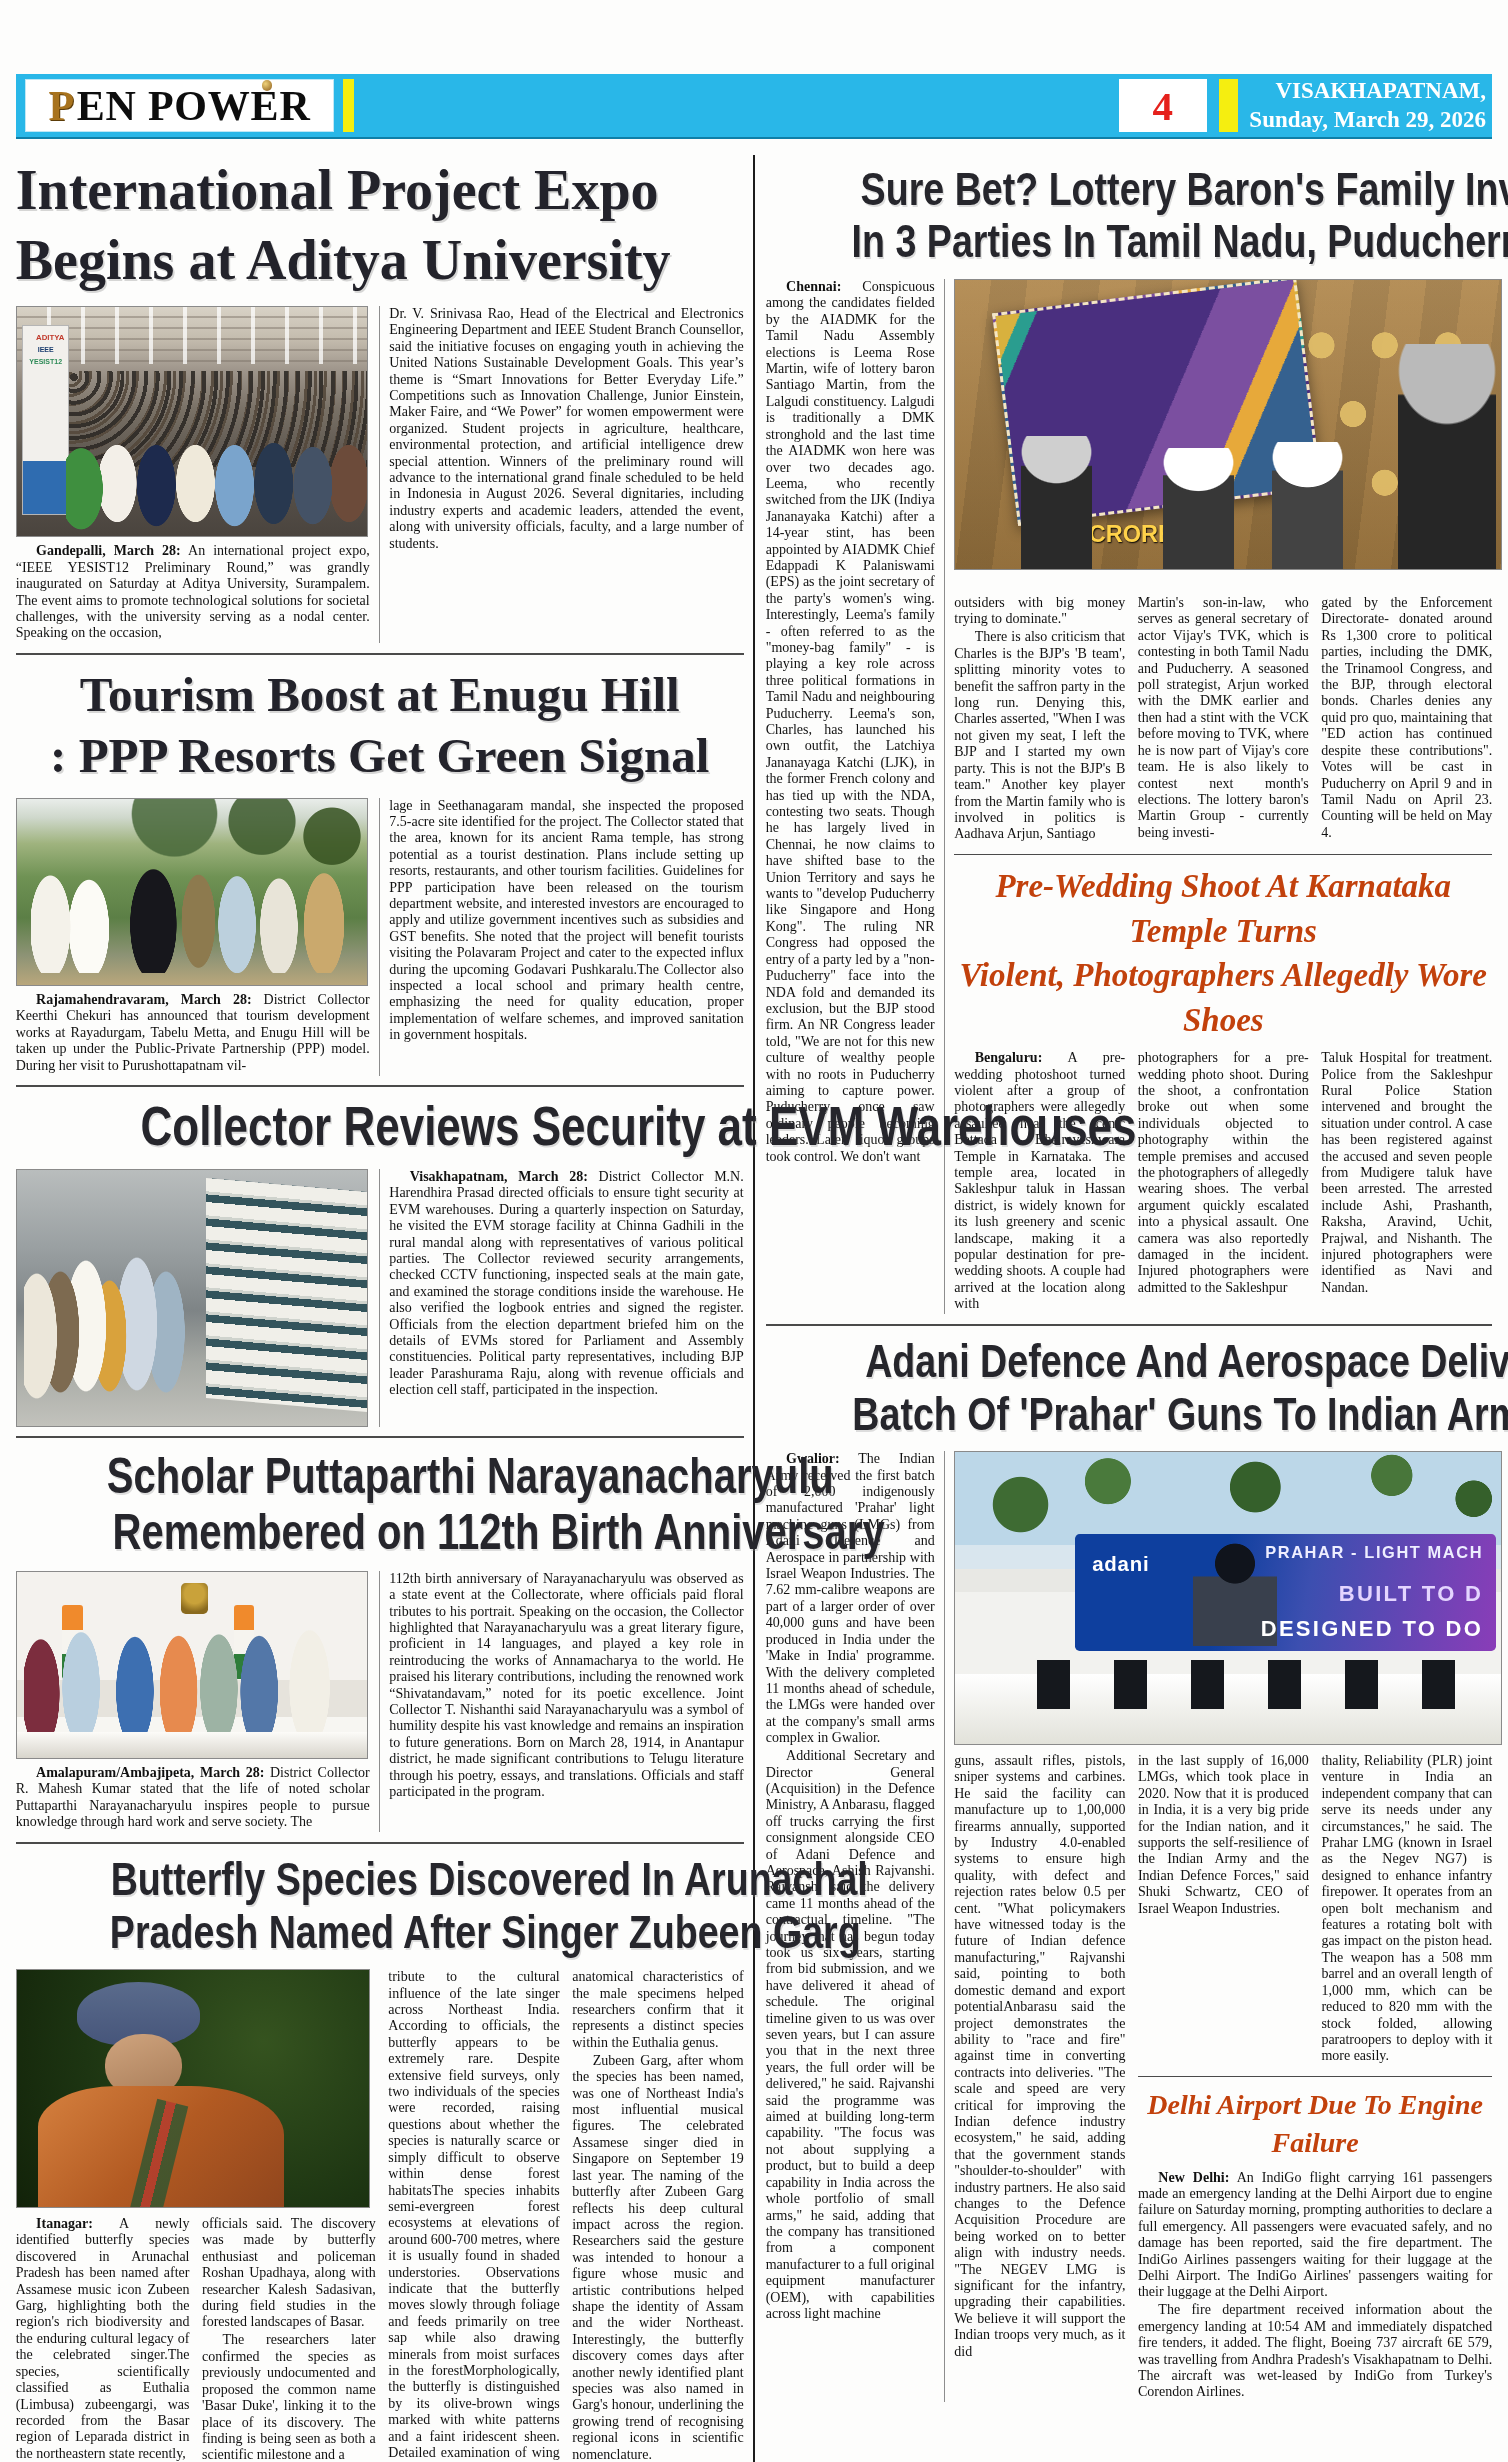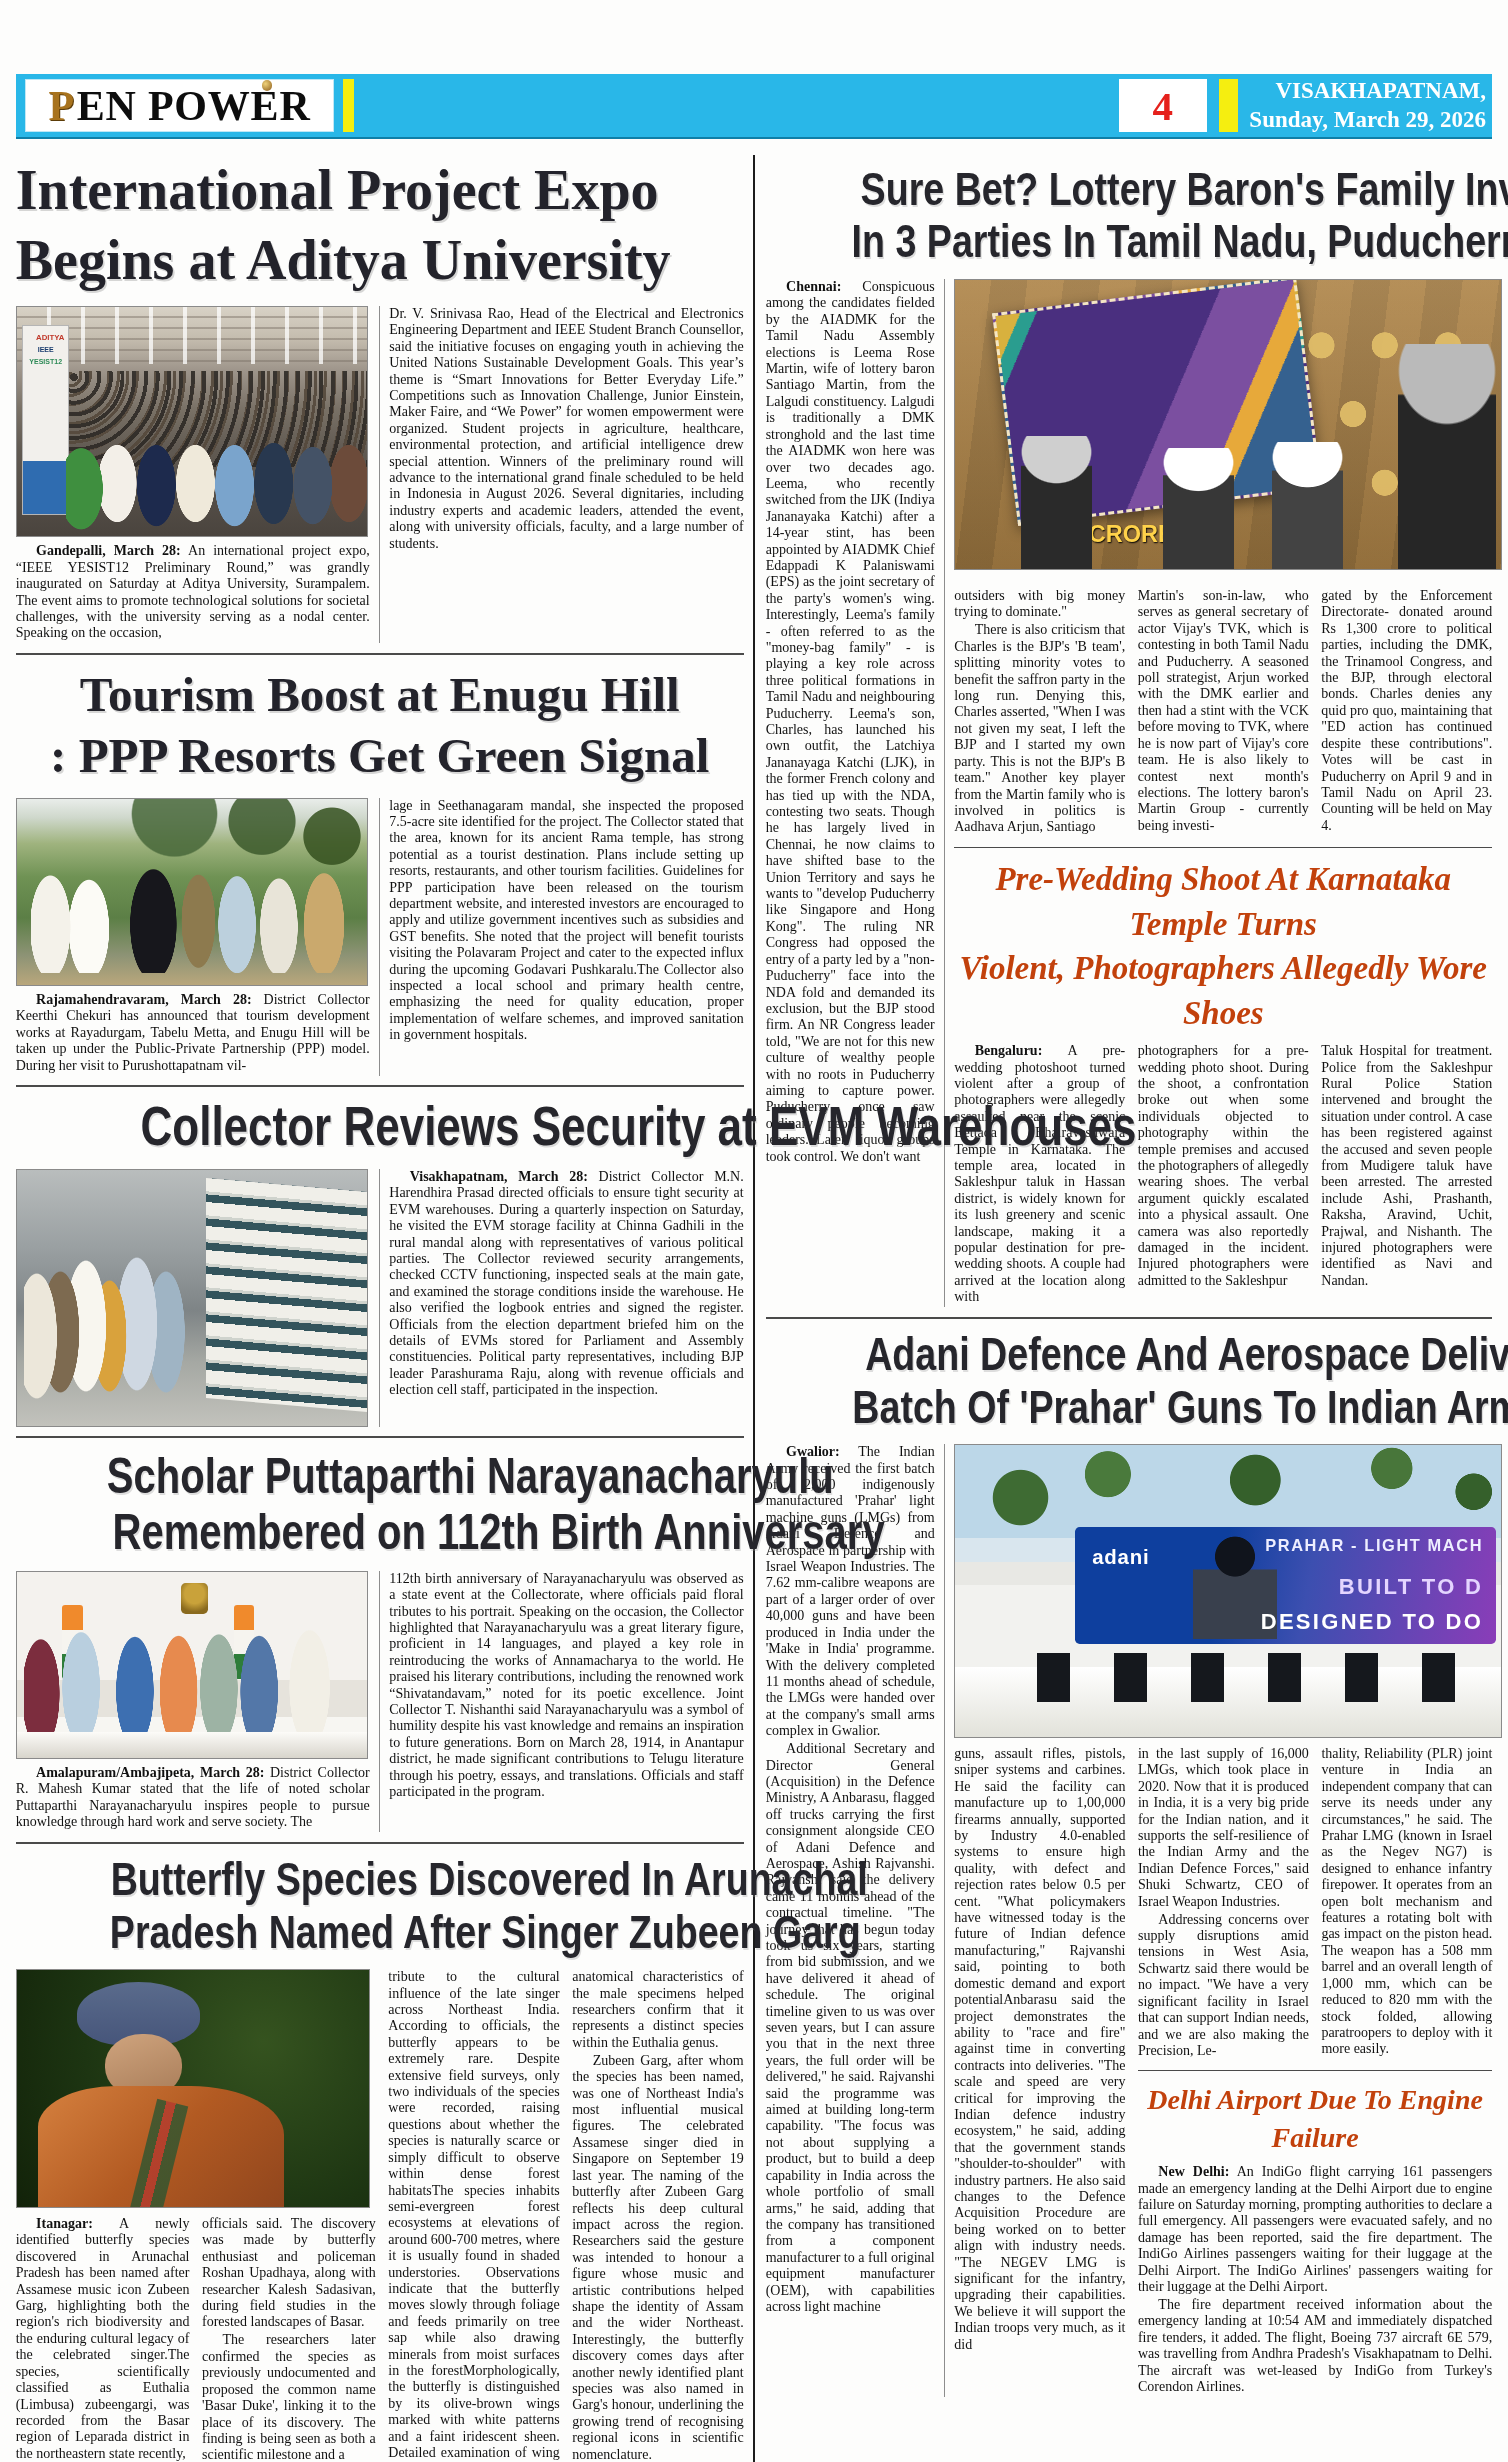--- a/index.html
+++ b/index.html
@@ -331,21 +331,21 @@
           <div class="right-group">
             <div class="photo ph-lot">
               <div class="ticket"></div>
               <div class="scratch"></div>
               <span class="amt">₹50 CRORE</span>
               <div class="man m1"></div>
               <div class="man m2"></div>
               <div class="man m3"></div>
               <div class="man m4"></div>
             </div>
-            <div class="cols" style="margin-top:18px">
+            <div class="cols" style="margin-top:25px">
               <div class="col">
                 <p class="body noind">outsiders with big money trying to dominate."</p>
                 <p class="body">There is also criticism that Charles is the BJP's 'B team', splitting minority votes to benefit the saffron party in the long run. Denying this, Charles asserted, "When I was not given my seat, I left the BJP and I started my own party. This is not the BJP's B team." Another key player from the Martin family who is involved in politics is Aadhava Arjun, Santiago</p>
               </div>
               <div class="col">
                   <p class="body noind">Martin's son-in-law, who serves as general secretary of actor Vijay's TVK, which is contesting in both Tamil Nadu and Puducherry. A seasoned poll strategist, Arjun worked with the DMK earlier and then had a stint with the VCK before moving to TVK, where he is now part of Vijay's core team. He is also likely to contest next month's elections. The lottery baron's Martin Group - currently being investi-</p>
                 </div>
               <div class="col">
                   <p class="body noind">gated by the Enforcement Directorate- donated around Rs 1,300 crore to political parties, including the DMK, the Trinamool Congress, and the BJP, through electoral bonds. Charles denies any quid pro quo, maintaining that "ED action has continued despite these contributions". Votes will be cast in Puducherry on April 9 and in Tamil Nadu on April 23. Counting will be held on May 4.</p>
                 </div>
@@ -399,21 +399,20 @@
               <div class="guns"></div>
             </div>
             <div class="cols" style="margin-top:7.8px">
               <div class="col">
                   <p class="body noind">guns, assault rifles, pistols, sniper systems and carbines. He said the facility can manufacture up to 1,00,000 firearms annually, supported by Industry 4.0-enabled systems to ensure high quality, with defect and rejection rates below 0.5 per cent. "What policymakers have witnessed today is the future of Indian defence manufacturing," Rajvanshi said, pointing to both domestic demand and export potentialAnbarasu said the project demonstrates the ability to "race and fire" against time in converting contracts into deliveries. "The scale and speed are very critical for improving the Indian defence industry ecosystem," he said, adding that the government stands "shoulder-to-shoulder" with industry partners. He also said changes to the Defence Acquisition Procedure are being worked on to better align with industry needs. "The NEGEV LMG is significant for the infantry, upgrading their capabilities. We believe it will support the Indian troops very much, as it did</p>
                 </div>
               <div style="flex:2.07;min-width:0">
                 <div class="cols">
                   <div class="col">
                     <p class="body noind">in the last supply of 16,000 LMGs, which took place in 2020. Now that it is produced in India, it is a very big pride for the Indian nation, and it supports the self-resilience of the Indian Army and the Indian Defence Forces," said Shuki Schwartz, CEO of Israel Weapon Industries.</p>
-                    <p class="body">Addressing concerns over supply disruptions amid tensions in West Asia, Schwartz said there would be no impact. "We have a very significant facility in Israel that can support Indian needs, and we are also making the Precision, Le-</p>
                   </div>
                   <div class="col">
                       <p class="body noind">thality, Reliability (PLR) joint venture in India an independent company that can serve its needs under any circumstances," he said. The Prahar LMG (known in Israel as the Negev NG7) is designed to enhance infantry firepower. It operates from an open bolt mechanism and features a rotating bolt with gas impact on the piston head. The weapon has a 508 mm barrel and an overall length of 1,000 mm, which can be reduced to 820 mm with the stock folded, allowing paratroopers to deploy with it more easily.</p>
                     </div>
                 </div>
                 <hr class="sec-rule thin">
 
                 <section>
                   <h2 class="ital-head mid">
                     <div>Delhi Airport Due To Engine Failure</div>

